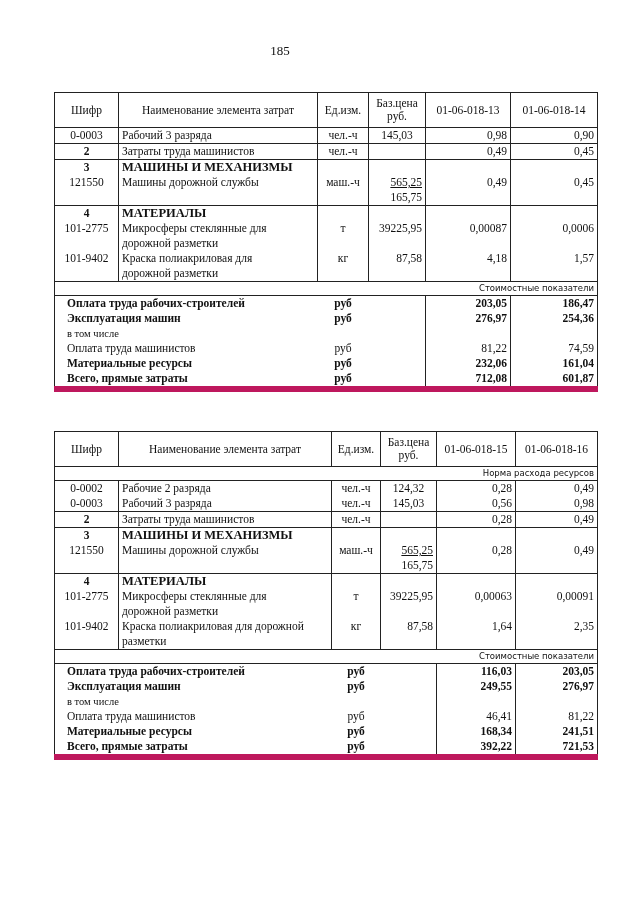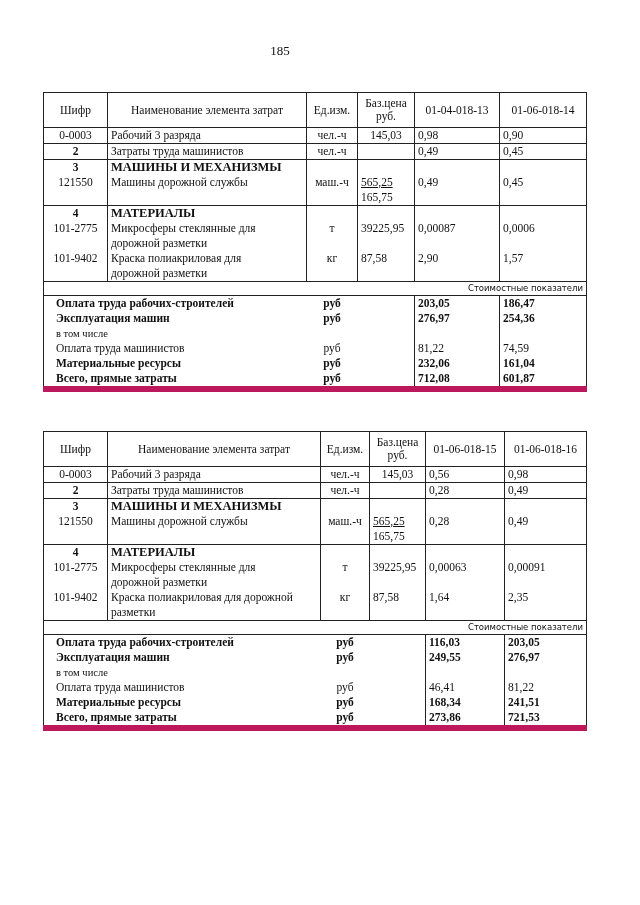--- a/index.html
+++ b/index.html
@@ -1,26 +1,26 @@
 <!DOCTYPE html>
 <html><head>
 <meta charset="utf-8">
 <style>
   html, body { margin: 0; padding: 0; background: #ffffff; }
   body { width: 640px; height: 905px; position: relative; overflow: hidden;
          font-family: "Liberation Serif", serif; color: #111; }
   .page-num { position: absolute; top: 43px; left: 0; width: 560px; text-align: center; font-size: 13px; }
   .footer { position: absolute; top: 914px; left: 514px; font-size: 11px; }
-  table { position: absolute; left: 43px; border-collapse: collapse; table-layout: fixed; font-size: 11.5px; }
+  table { position: absolute; left: 54px; border-collapse: collapse; table-layout: fixed; font-size: 11.5px; }
   td, th { border: 1px solid #222; padding: 0 3px; vertical-align: top; line-height: 15px; }
   th { font-weight: normal; vertical-align: middle; text-align: center; }
   .hdr th { height: 34px; }
   .hdr th.small { line-height: 13px; font-size: 11.5px; }
   .c { text-align: center; }
-  .r { text-align: left; }
+  .r { text-align: right; }
   .b { font-weight: bold; }
   .nb-top td { border-top: none; }
   .nb-bot td { border-bottom: none; }
   .u { text-decoration: underline; }
   .section-label { text-align: right; font-family: "DejaVu Sans", sans-serif; font-size: 8.5px; line-height: 13px; height: 13px; }
   .cost td { border-top: none; border-bottom: none; }
   .cost td.lbl { border-right: none; padding-left: 12px; }
   .cost td.unit { border-left: none; border-right: none; }
   .cost td.price { border-left: none; }
   .cost.last td { border-bottom: 6px solid #be185d; }
@@ -39,21 +39,21 @@
       <col style="width:57px">
       <col style="width:85px">
       <col style="width:87px">
     </colgroup>
   <tbody>
       <tr class="hdr">
     <th>Шифр</th>
     <th>Наименование элемента затрат</th>
     <th class="small">Ед.изм.</th>
     <th class="small"><span>Баз.цена</span><br><span>руб.</span></th>
-    <th>01-04-018-13</th>
+    <th>01-06-018-13</th>
     <th>01-06-018-14</th>
   </tr>
   <tr>
     <td class="c">0-0003</td>
     <td>Рабочий 3 разряда</td>
     <td class="c">чел.-ч</td>
     <td class="c">145,03</td>
     <td class="r">0,98</td>
     <td class="r">0,90</td>
   </tr>
@@ -71,21 +71,21 @@
     <td class="c"><br><span>маш.-ч</span></td>
     <td class="r"><br><span class="u">565,25</span><br><span>165,75</span></td>
     <td class="r"><br><span>0,49</span></td>
     <td class="r"><br><span>0,45</span></td>
   </tr>
   <tr>
     <td class="c"><span class="b">4</span><br><span>101-2775</span><br>&nbsp;<br><span>101-9402</span><br>&nbsp;</td>
     <td><span class="b" style="font-size:12.5px">МАТЕРИАЛЫ</span><br><span>Микросферы стеклянные для</span><br><span>дорожной разметки</span><br><span>Краска полиакриловая для</span><br><span>дорожной разметки</span></td>
     <td class="c"><br><span>т</span><br><br><span>кг</span></td>
     <td class="r"><br><span>39225,95</span><br><br><span>87,58</span></td>
-    <td class="r"><br><span>0,00087</span><br><br><span>2,90</span></td>
+    <td class="r"><br><span>0,00087</span><br><br><span>4,18</span></td>
     <td class="r"><br><span>0,0006</span><br><br><span>1,57</span></td>
   </tr>
   <tr>
     <td colspan="6" class="section-label">Стоимостные показатели</td>
   </tr>
   <tr class="cost first">
     <td colspan="2" class="lbl b">Оплата труда рабочих-строителей</td>
     <td class="unit b c">руб</td>
     <td class="price"></td>
     <td class="r b">203,05</td>
@@ -140,20 +140,31 @@
     </colgroup>
   <tbody>
       <tr class="hdr">
     <th>Шифр</th>
     <th>Наименование элемента затрат</th>
     <th class="small">Ед.изм.</th>
     <th class="small"><span>Баз.цена</span><br><span>руб.</span></th>
     <th>01-06-018-15</th>
     <th>01-06-018-16</th>
   </tr>
+  <tr>
+    <td colspan="6" class="section-label">Норма расхода ресурсов</td>
+  </tr>
+  <tr class="nb-bot">
+    <td class="c">0-0002</td>
+    <td>Рабочие 2 разряда</td>
+    <td class="c">чел.-ч</td>
+    <td class="c">124,32</td>
+    <td class="r">0,28</td>
+    <td class="r">0,49</td>
+  </tr>
   <tr class="nb-top">
     <td class="c">0-0003</td>
     <td>Рабочий 3 разряда</td>
     <td class="c">чел.-ч</td>
     <td class="c">145,03</td>
     <td class="r">0,56</td>
     <td class="r">0,98</td>
   </tr>
   <tr>
     <td class="c b">2</td>
@@ -214,19 +225,19 @@
     <td colspan="2" class="lbl b">Материальные ресурсы</td>
     <td class="unit b c">руб</td>
     <td class="price"></td>
     <td class="r b">168,34</td>
     <td class="r b">241,51</td>
   </tr>
   <tr class="cost last">
     <td colspan="2" class="lbl b">Всего, прямые затраты</td>
     <td class="unit b c">руб</td>
     <td class="price"></td>
-    <td class="r b">273,86</td>
+    <td class="r b">392,22</td>
     <td class="r b">721,53</td>
   </tr>
 </tbody>
   </table>
 
 <div class="footer">Республика Тыва</div>
 
 </body></html>

